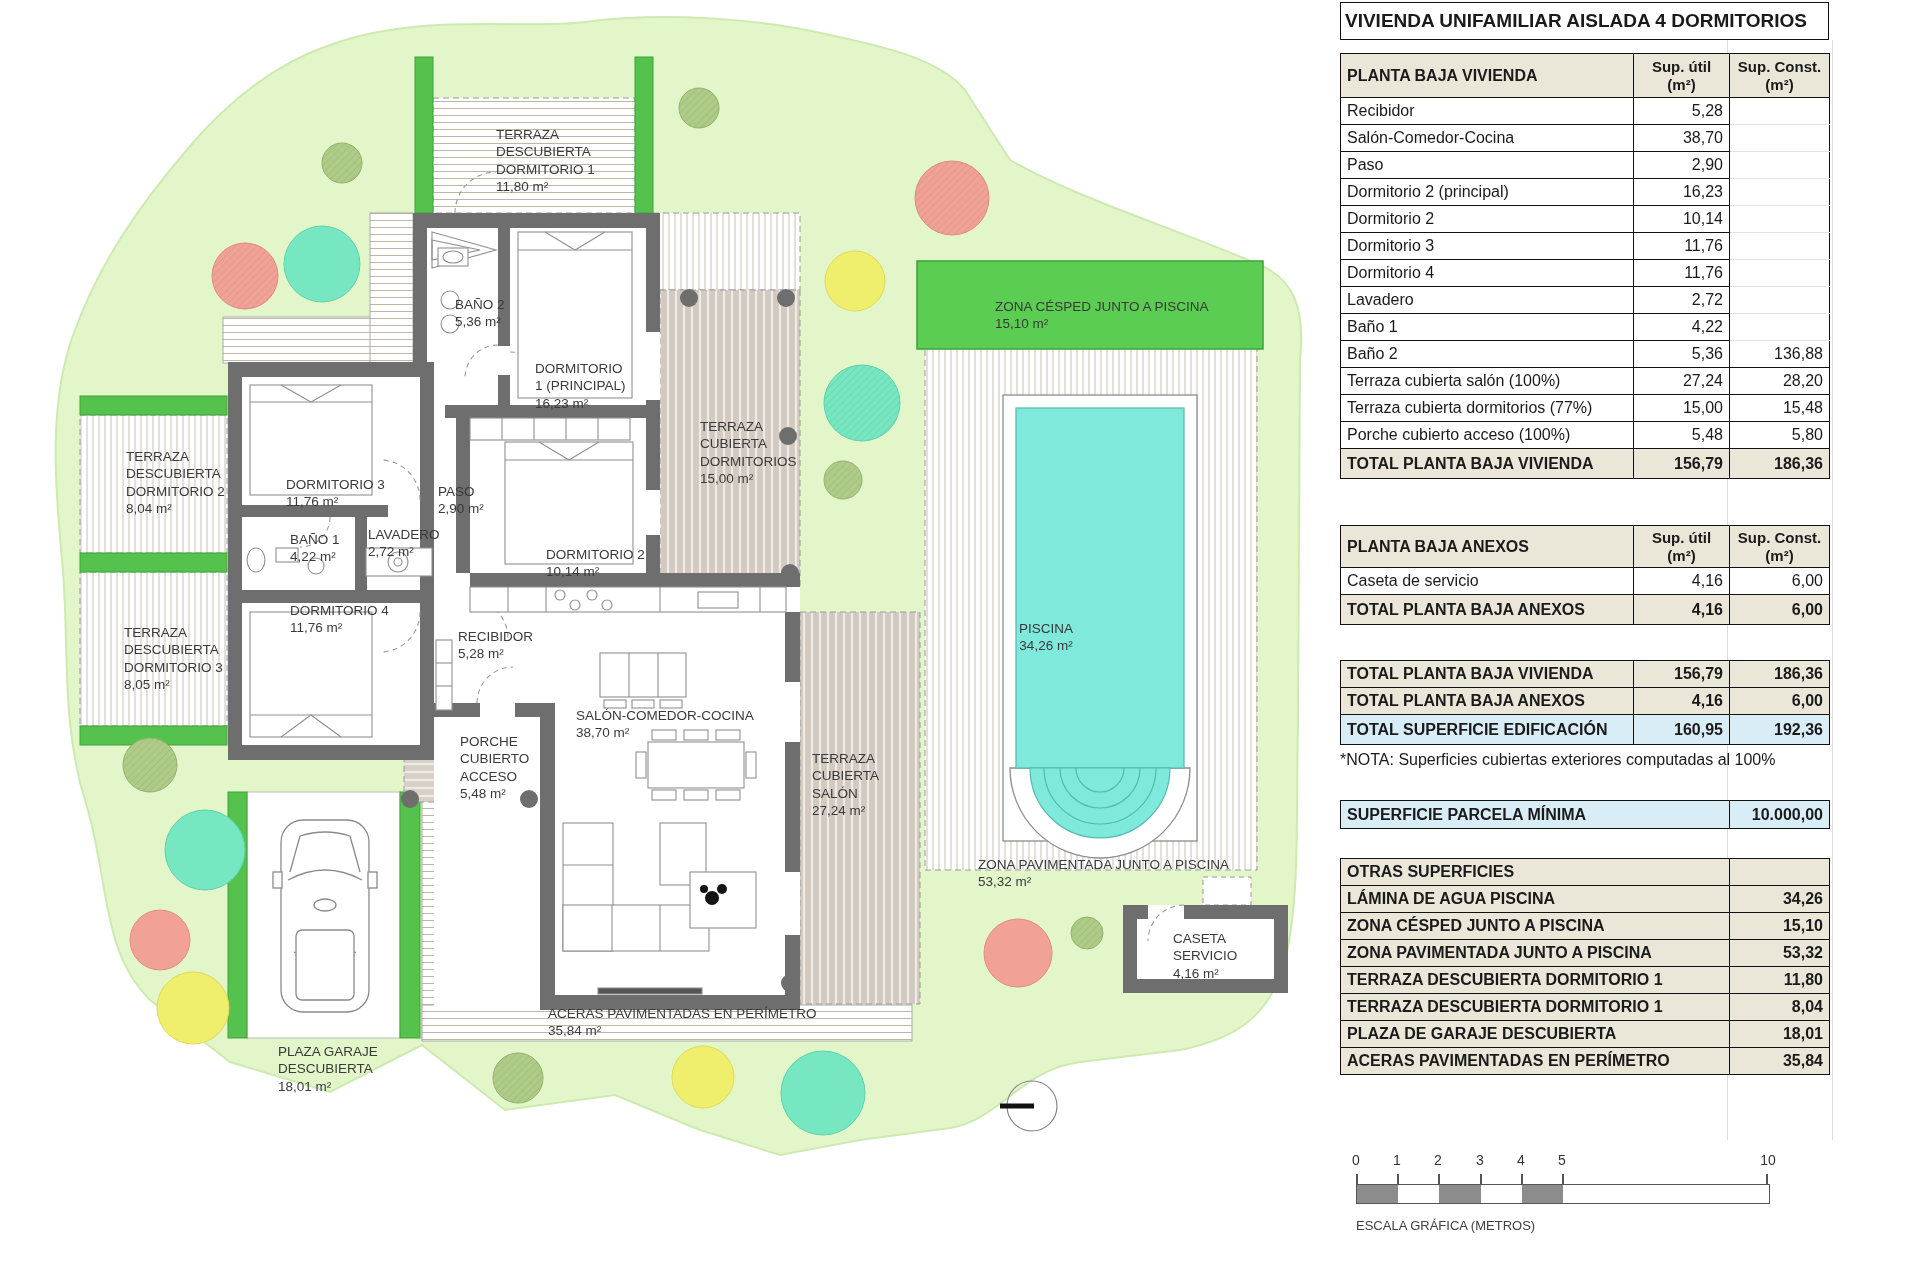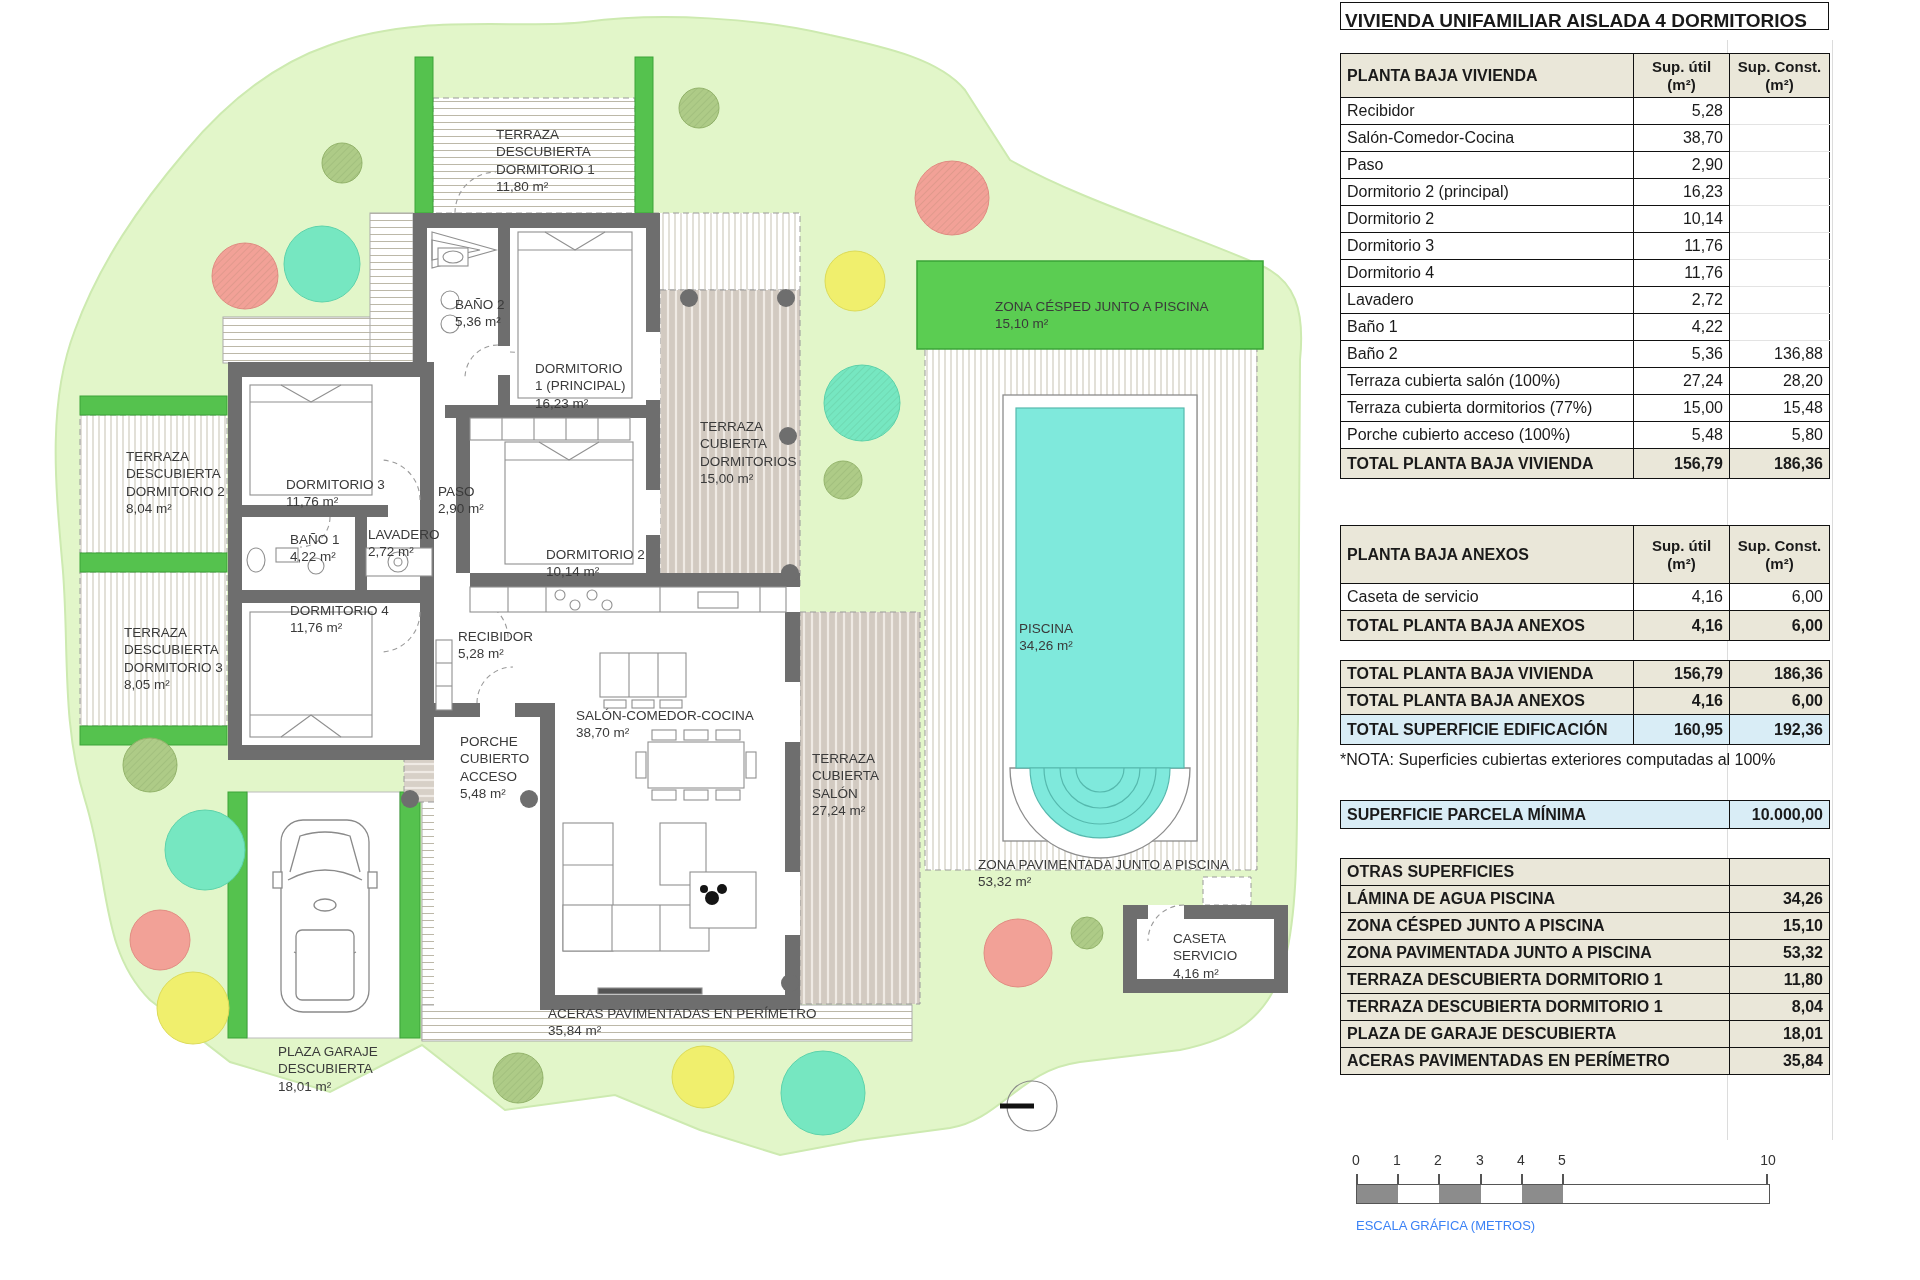--- a/index.html
+++ b/index.html
@@ -13,31 +13,31 @@
   .rt{position:absolute;left:1340px;width:489px;border-collapse:collapse;table-layout:fixed;
       background:#fff;z-index:10;font-size:16px;}
   .rt td{border:1.5px solid #111;height:26px;padding:0 6px;overflow:hidden;}
   .rt .hdr{background:#eae7d9;font-weight:bold;}
   .rt .num{text-align:right;}
   .rt .tot{background:#eae7d9;font-weight:bold;}
   .rt .blue{background:#d9edf6;font-weight:bold;}
   .rt .chead{background:#eae7d9;font-weight:bold;text-align:center;font-size:15px;line-height:1.15;}
   .rt td.cfaint{border-top:1px solid #e3e3e3;border-bottom:1px solid #e3e3e3;
                 border-left:1.5px solid #111;border-right:1.5px solid #111;}
-  #tbl-title{position:absolute;left:1340px;top:2px;width:489px;height:28px;z-index:10;background:#fff;
+  #tbl-title{position:absolute;left:1340px;top:2px;width:489px;height:38px;z-index:10;background:#fff;
              border:1.5px solid #111;font-weight:bold;font-size:19px;line-height:36px;padding-left:4px;box-sizing:border-box;}
   .nota{position:absolute;left:1340px;top:751px;width:489px;font-size:16px;z-index:10;}
   .gridline-v{position:absolute;top:40px;height:1100px;width:1px;background:#dcdcdc;z-index:1;}
   
   #scalebar{position:absolute;left:1356px;top:1152px;width:420px;height:90px;z-index:10;}
   #scalebar .tick-num{position:absolute;top:0;font-size:14px;color:#333;transform:translateX(-50%);}
   #scalebar .tickmark{position:absolute;top:22px;width:1.5px;height:10px;background:#555;}
   #sb-bar{position:absolute;left:0;top:32px;width:412px;height:18px;border:1.5px solid #555;background:#fff;}
   #sb-bar .seg{position:absolute;top:0;height:100%;background:#8c8c8c;}
-  #scalebar .sb-label{position:absolute;left:0;top:66px;font-size:13px;color:#3b82f6;}
+  #scalebar .sb-label{position:absolute;left:0;top:66px;font-size:13px;color:#404040;}
 </style>
 </head>
 <body>
 
 <div id="stage">
 
   <div class="gridline-v" style="left:1727px;"></div>
   <div class="gridline-v" style="left:1832px;"></div>
 
   <svg width="1920" height="1280" viewBox="0 0 1920 1280" style="position:absolute;left:0;top:0;z-index:2;">
@@ -494,21 +494,21 @@
   </tbody>
     </table>
 
   <table class="rt" style="top:525px;">
     <colgroup>
         <col style="width:293px">
         <col style="width:96px">
         <col style="width:100px">
       </colgroup>
     <tbody>
-        <tr style="height:58px;">
+        <tr style="height:42px;">
       <td class="hdr">PLANTA BAJA ANEXOS</td>
       <td class="chead prewrap">Sup. útil
 (m²)</td>
       <td class="chead prewrap">Sup. Const.
 (m²)</td>
     </tr>
     <tr>
           <td>Caseta de servicio</td>
           <td class="num">4,16</td>
           <td class="num">6,00</td>

